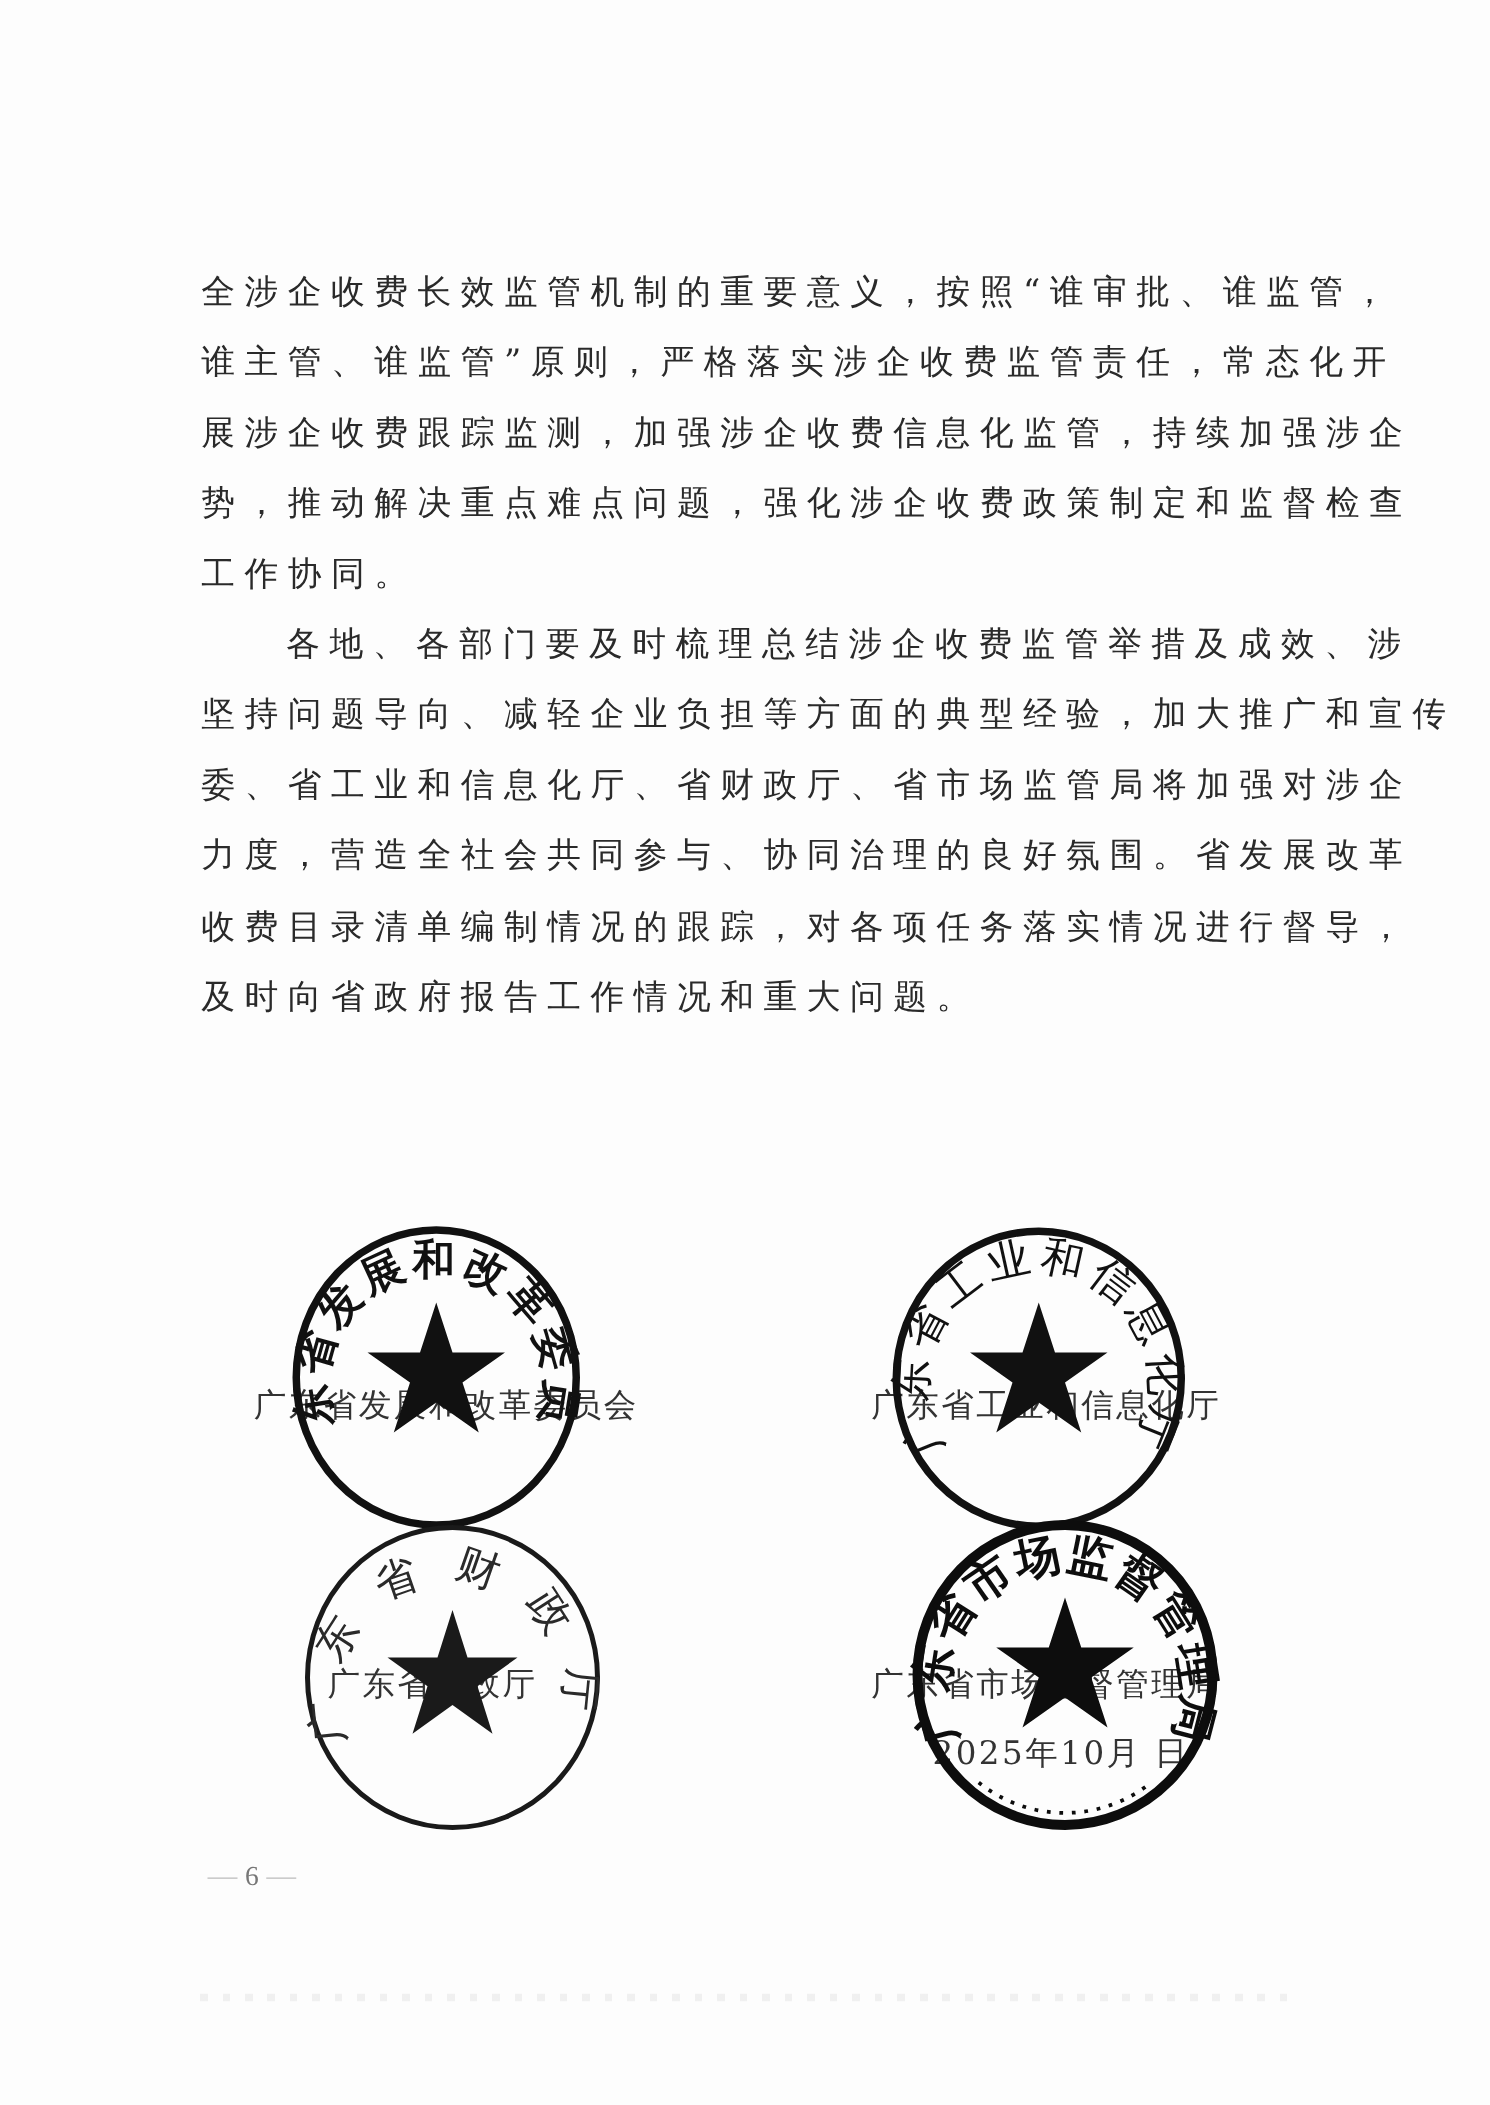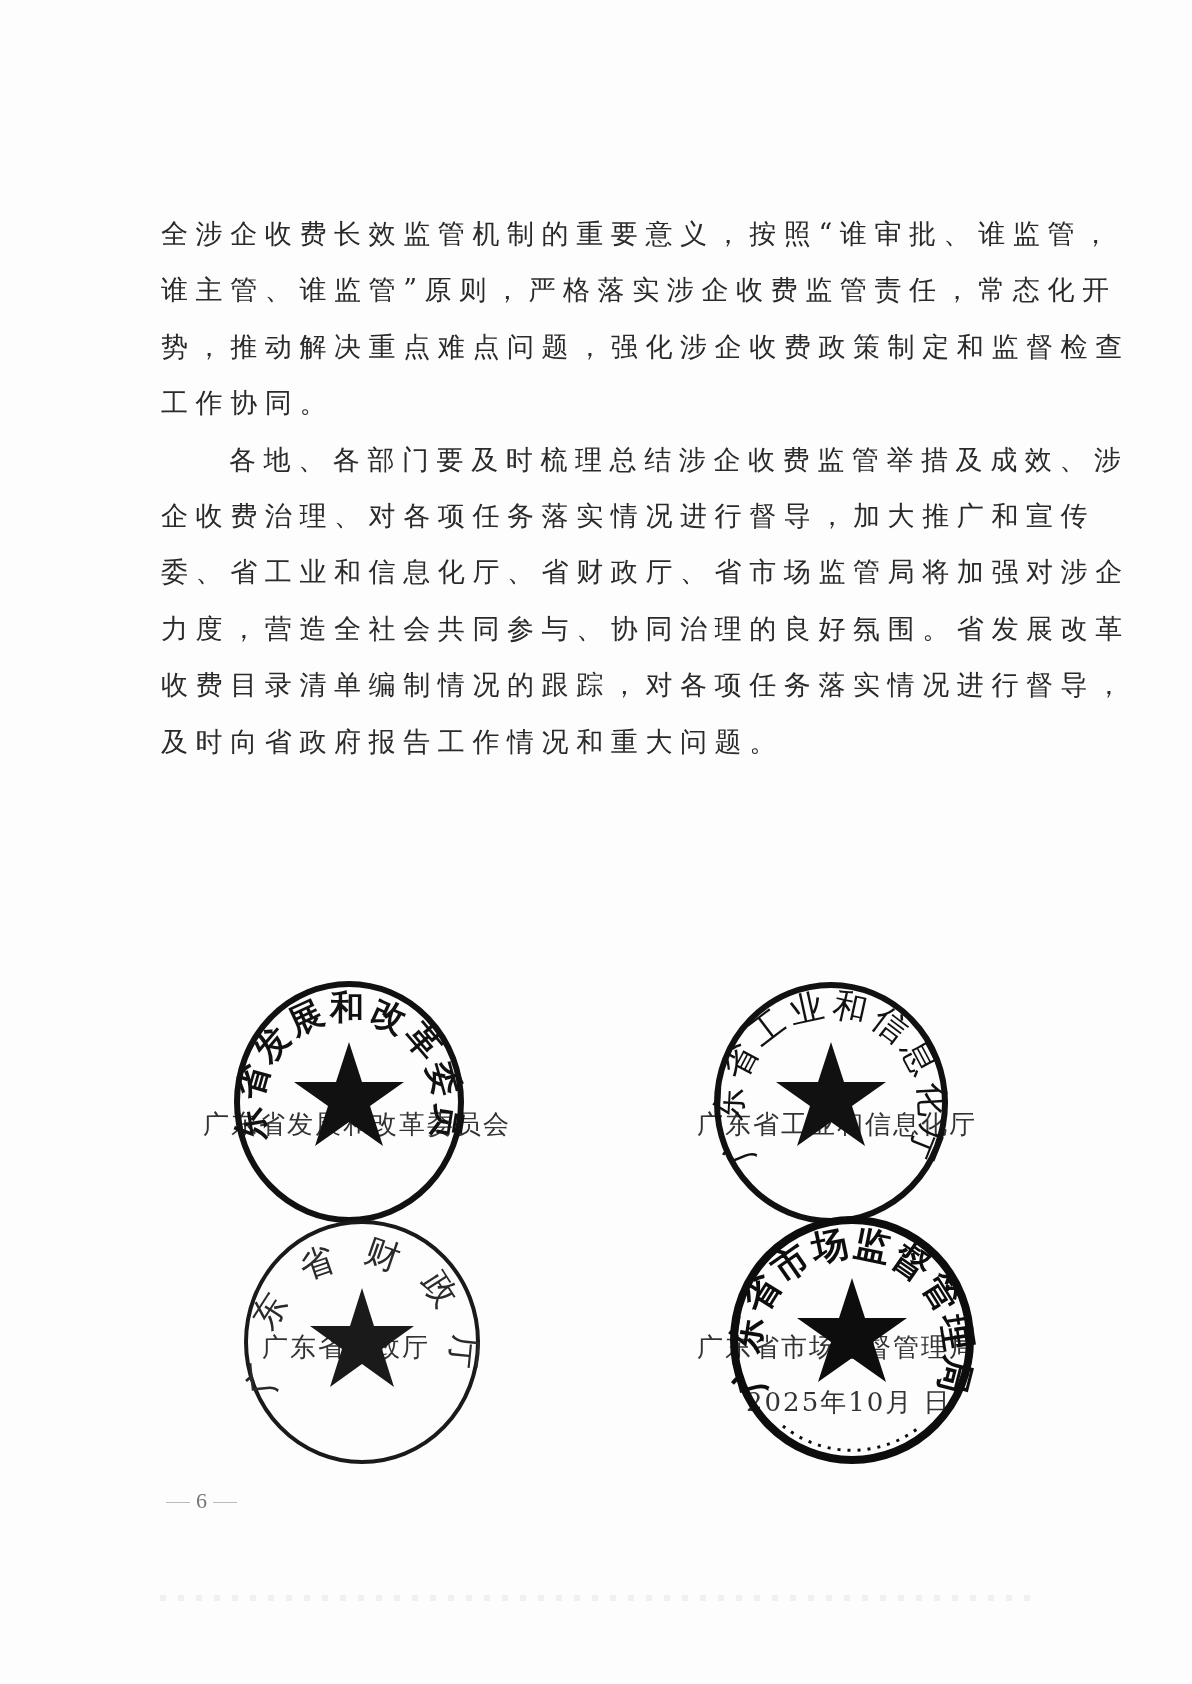--- a/index.html
+++ b/index.html
@@ -28,26 +28,27 @@
 </style>
 </head>
 <body>
 
 <div class="page">
 
   <div class="body-text">
     <div>
       <span class="line">全涉企收费长效监管机制的重要意义，按照“谁审批、谁监管，</span>
       <span class="line">谁主管、谁监管”原则，严格落实涉企收费监管责任，常态化开</span>
+      <span class="line">展涉企收费跟踪监测，加强涉企收费信息化监管，持续加强涉企</span>
       <span class="line">势，推动解决重点难点问题，强化涉企收费政策制定和监督检查</span>
       <span class="line">工作协同。</span>
     </div>
     <div>
       <span class="line indent">各地、各部门要及时梳理总结涉企收费监管举措及成效、涉</span>
-      <span class="line">企收费治理、对各项任务落实情况进行督导，加大推广和宣传</span>
+      <span class="line">坚持问题导向、减轻企业负担等方面的典型经验，加大推广和宣传</span>
       <span class="line">委、省工业和信息化厅、省财政厅、省市场监管局将加强对涉企</span>
       <span class="line">力度，营造全社会共同参与、协同治理的良好氛围。省发展改革</span>
       <span class="line">收费目录清单编制情况的跟踪，对各项任务落实情况进行督导，</span>
       <span class="line">及时向省政府报告工作情况和重大问题。</span>
     </div>
   </div>
 
   <div class="sig" style="left:203px; top:1107px;">广东省发展和改革委员会</div>
   <div class="sig" style="left:697px; top:1107px;">广东省工业和信息化厅</div>
   <div class="sig" style="left:262px; top:1330px;">广东省财政厅</div>

